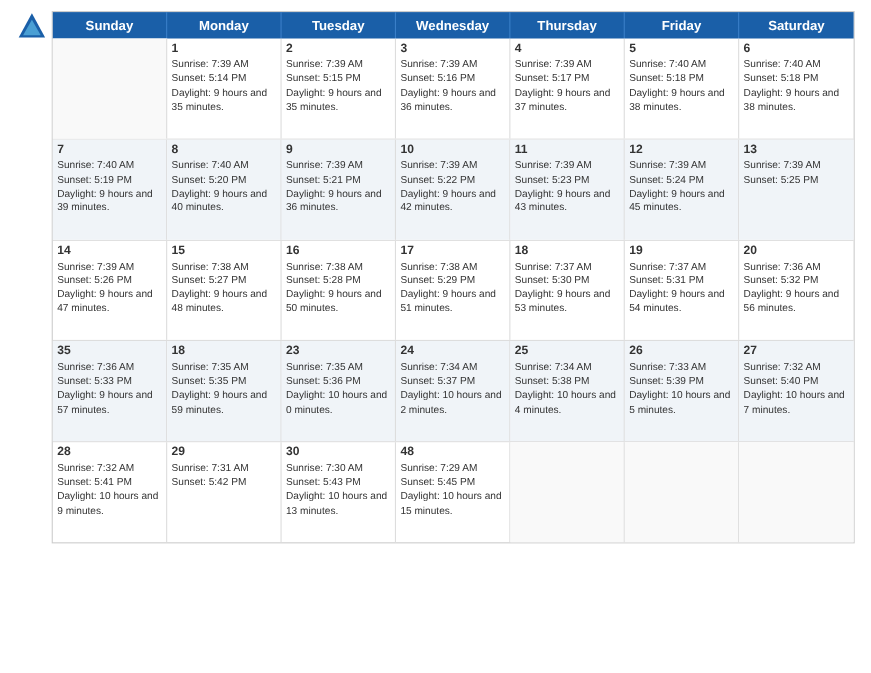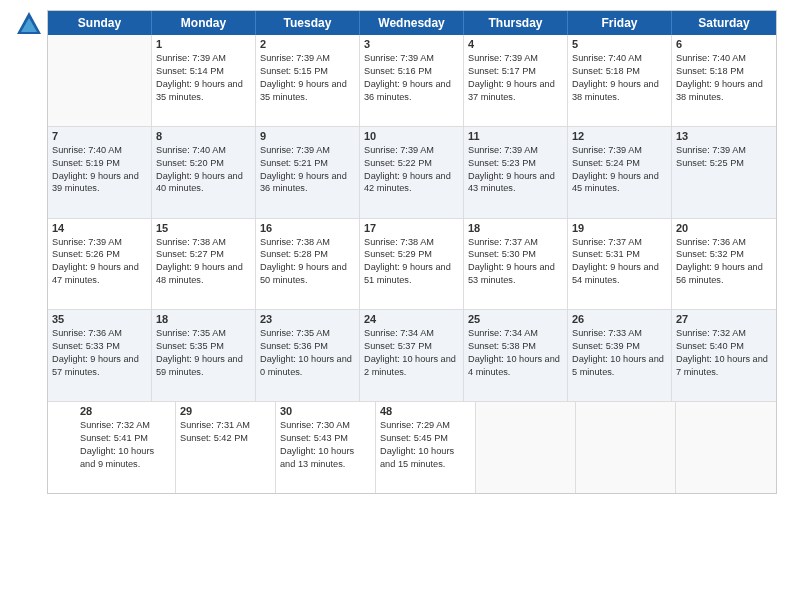--- a/index.html
+++ b/index.html
@@ -82,21 +82,21 @@
       flex: 1;
       display: flex;
       flex-direction: column;
     }
     .cal-row {
       display: grid;
       grid-template-columns: repeat(7, 1fr);
       flex: 1;
       border-bottom: 1px solid #ddd;
     }
-    .cal-row:last-child { border-bottom: none; margin-left: 28px; }
+    .cal-row:last-child { border-bottom: none; }
     .cal-cell {
       border-right: 1px solid #ddd;
       padding: 3px 4px;
       font-size: 9.5px;
       color: #333;
       min-height: 0;
       overflow: hidden;
     }
     .cal-cell:last-child { border-right: none; }
     .cal-cell.empty { background: #f9f9f9; }

